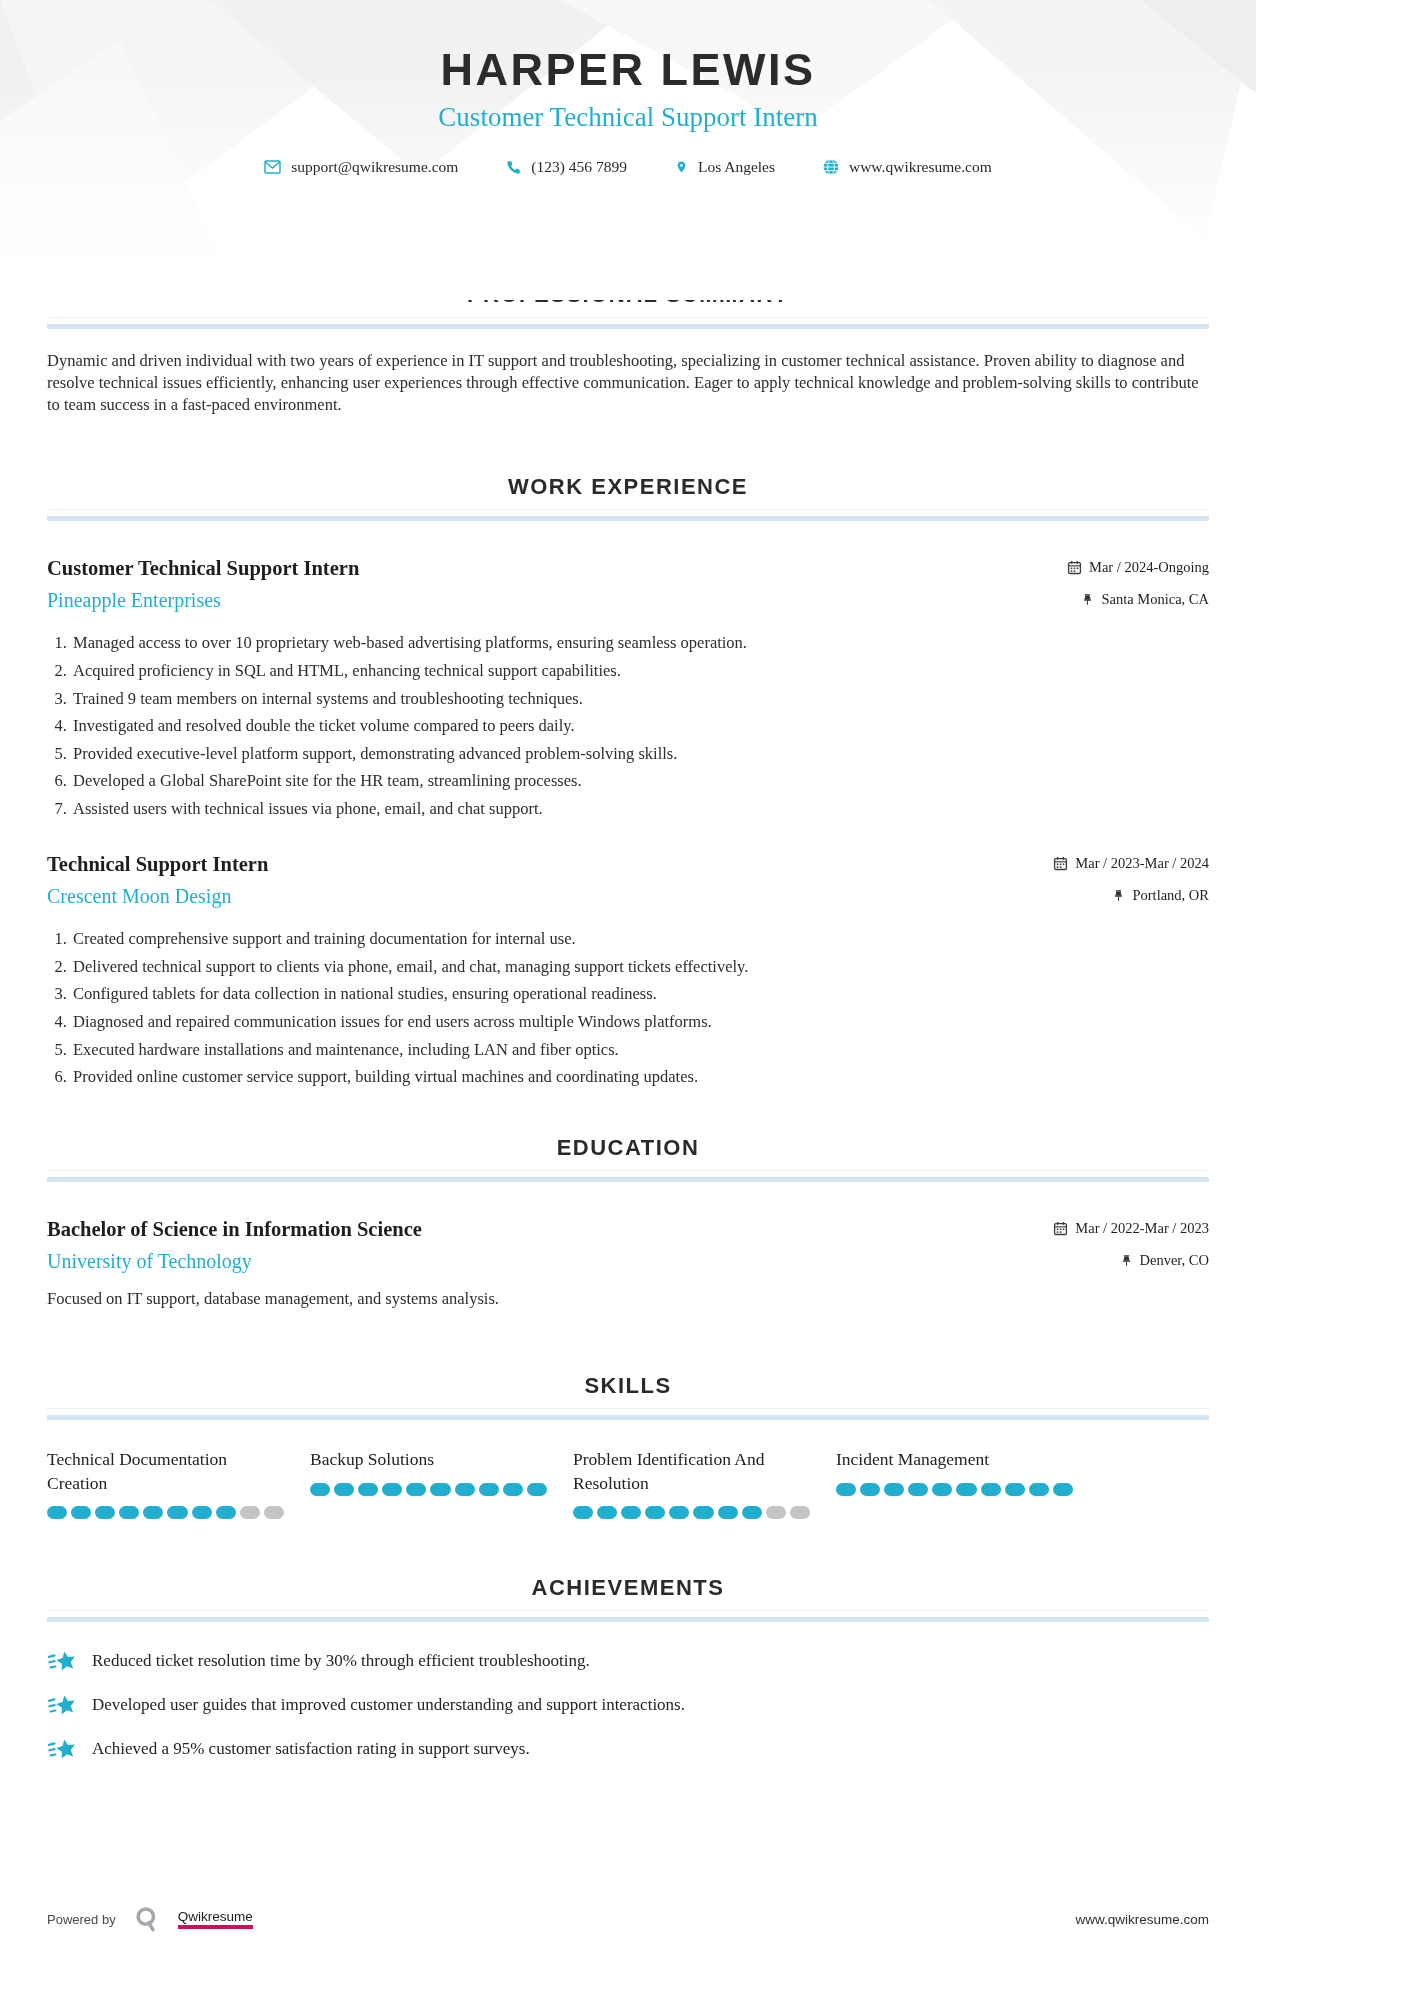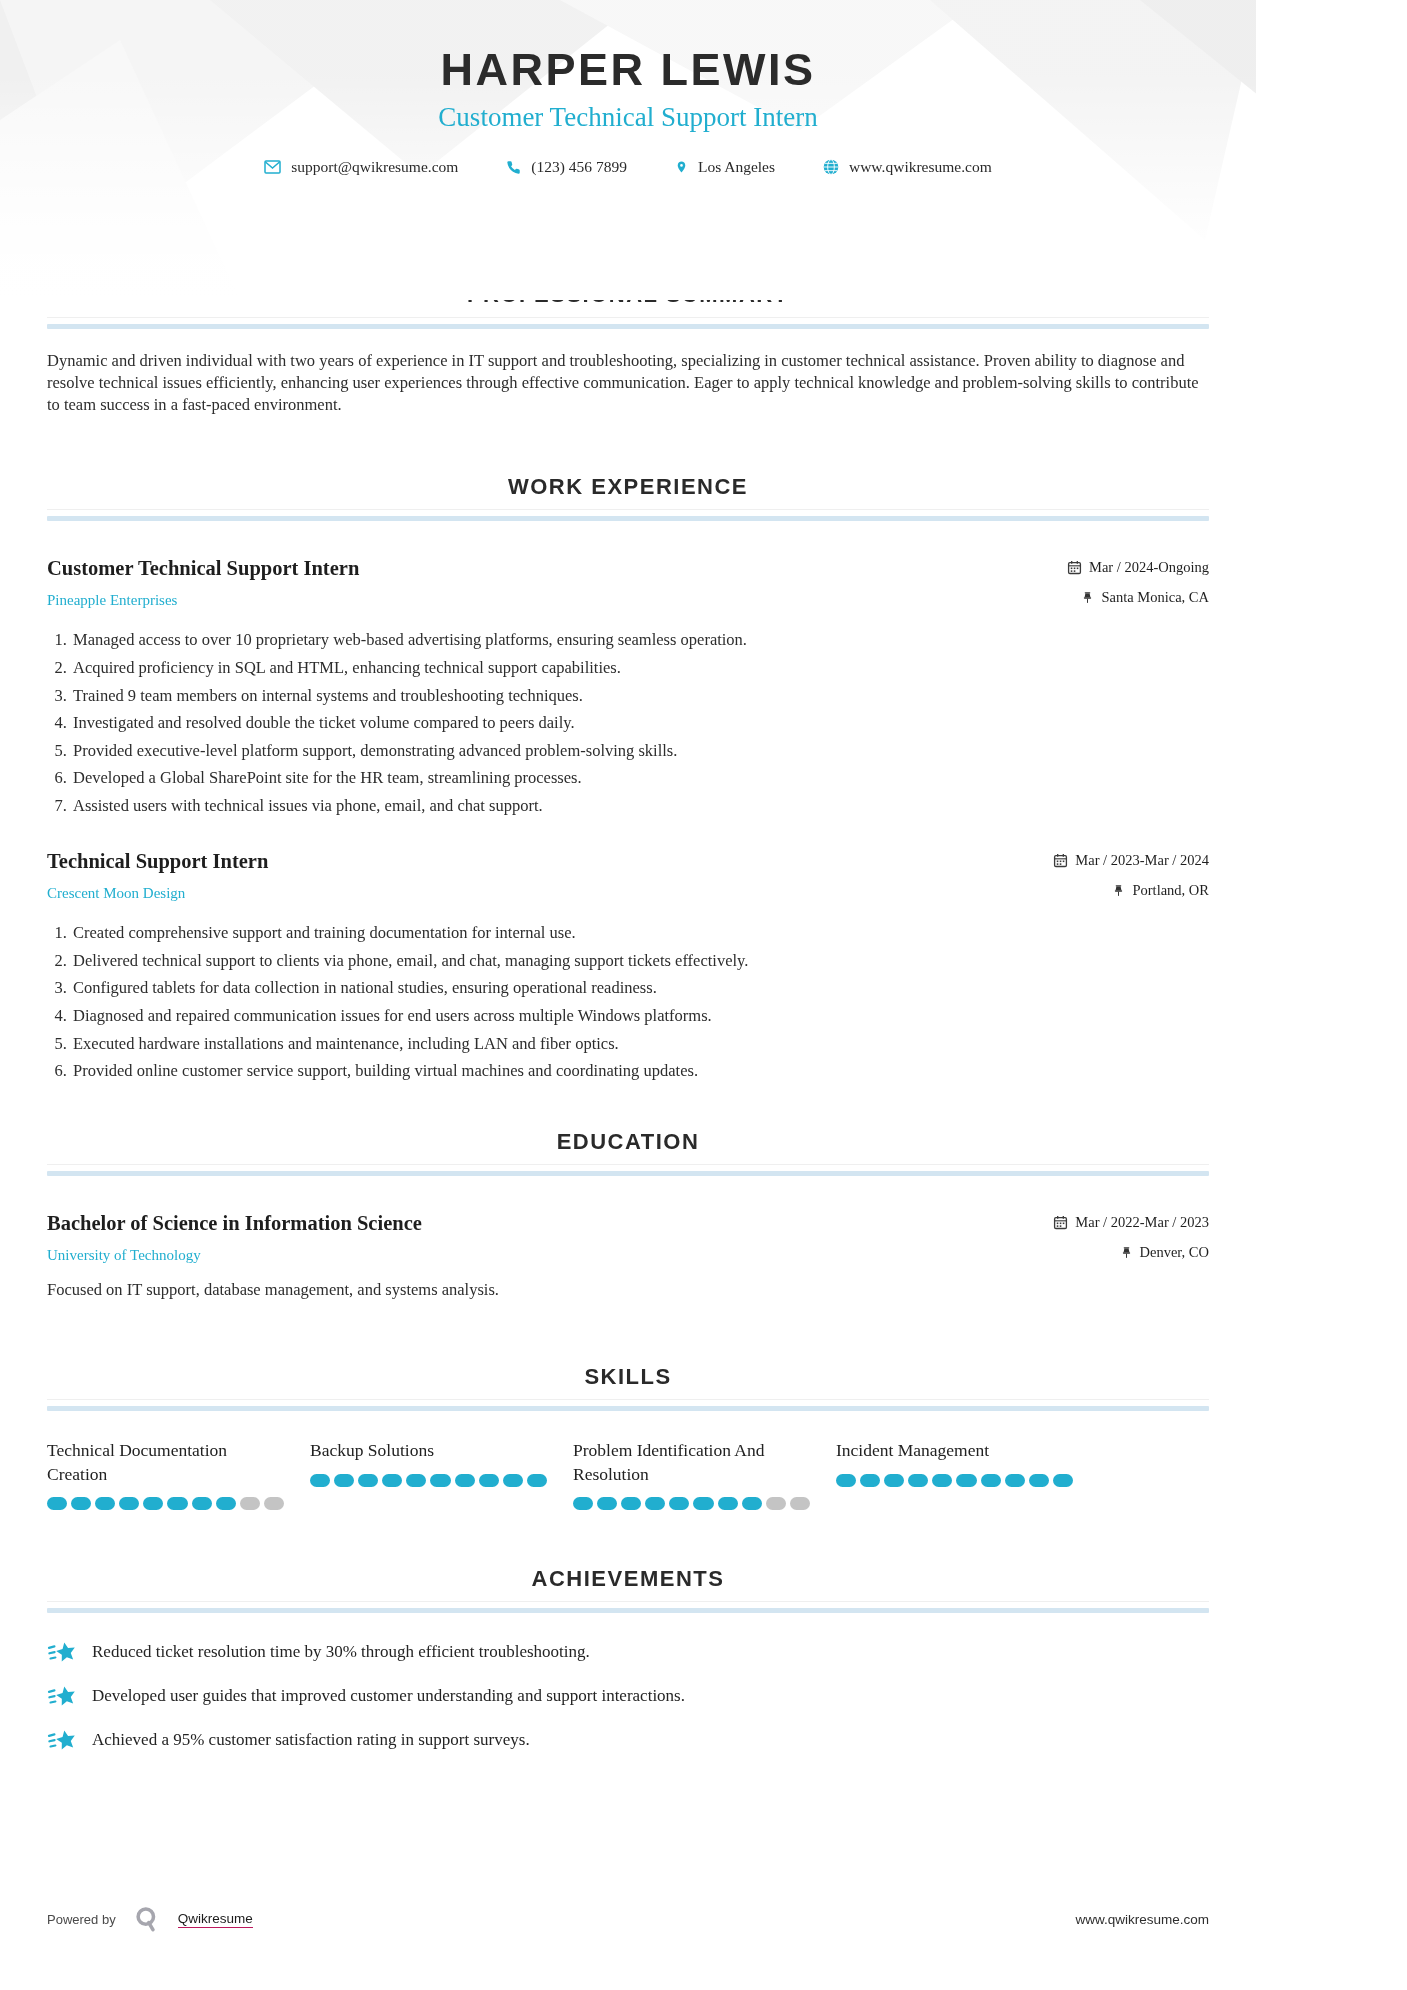--- a/index.html
+++ b/index.html
@@ -35,21 +35,21 @@
 
   .summary-text { margin-top: 21px; font-size: 16.5px; line-height: 1.34; color: #2d2d2d; }
 
   
   .job { margin-top: 36px; }
   .job + .job { margin-top: 34px; }
   .job-row { display: flex; justify-content: space-between; align-items: baseline; }
   .job-title { font-size: 20.5px; font-weight: 600; color: #1e1e1e; }
   .job-meta { font-size: 14.5px; color: #1f1f1f; display: flex; align-items: center; gap: 7px; white-space: nowrap; }
   .job-row2 { margin-top: 9px; }
-  .company { font-size: 15px; color: var(--accent); }
+  .company { font-size: 20px; color: var(--accent); }
   .bullets { margin-top: 20px; padding-left: 24px; font-size: 16.5px; color: #2d2d2d; }
   .bullets li { margin-bottom: 6.5px; line-height: 1.28; padding-left: 2px; }
 
   
   .edu-desc { margin-top: 16px; font-size: 16.5px; color: #2d2d2d; }
 
   
   .skills-grid { margin-top: 28px; display: grid; grid-template-columns: repeat(4, 237px);
                  column-gap: 26px; align-items: start; }
   .skill-name { font-size: 17.5px; color: #222; line-height: 1.33; }
@@ -62,21 +62,21 @@
   .ach-item { display: flex; align-items: center; gap: 14px; margin-bottom: 17px; }
   .ach-item svg { flex: 0 0 auto; }
   .ach-text { font-size: 17px; color: #242424; }
 
   
   .footer { position: absolute; left: 47px; right: 47px; bottom: 58px;
             display: flex; justify-content: space-between; align-items: center;
             font-family: "Liberation Sans", sans-serif; }
   .footer-left { display: flex; align-items: center; gap: 19px; text-align: right; }
   .powered-by { font-size: 13px; color: #4a4a4a; }
-  .brand-link { font-size: 13.5px; color: #1c1c1c; border-bottom: 1px solid #be185d; padding-bottom: 1px; }
+  .brand-link { font-size: 13.5px; color: #1c1c1c; border-bottom: 4px solid #be185d; padding-bottom: 1px; }
   .footer-site { font-size: 13.5px; color: #2e2e2e; }
 </style>
 </head>
 <body>
 
 <div class="page">
 
   <header class="header">
     <svg class="header-bg" viewBox="0 0 1407 300" preserveAspectRatio="none">
       <rect width="1407" height="300" fill="#ffffff"></rect>

